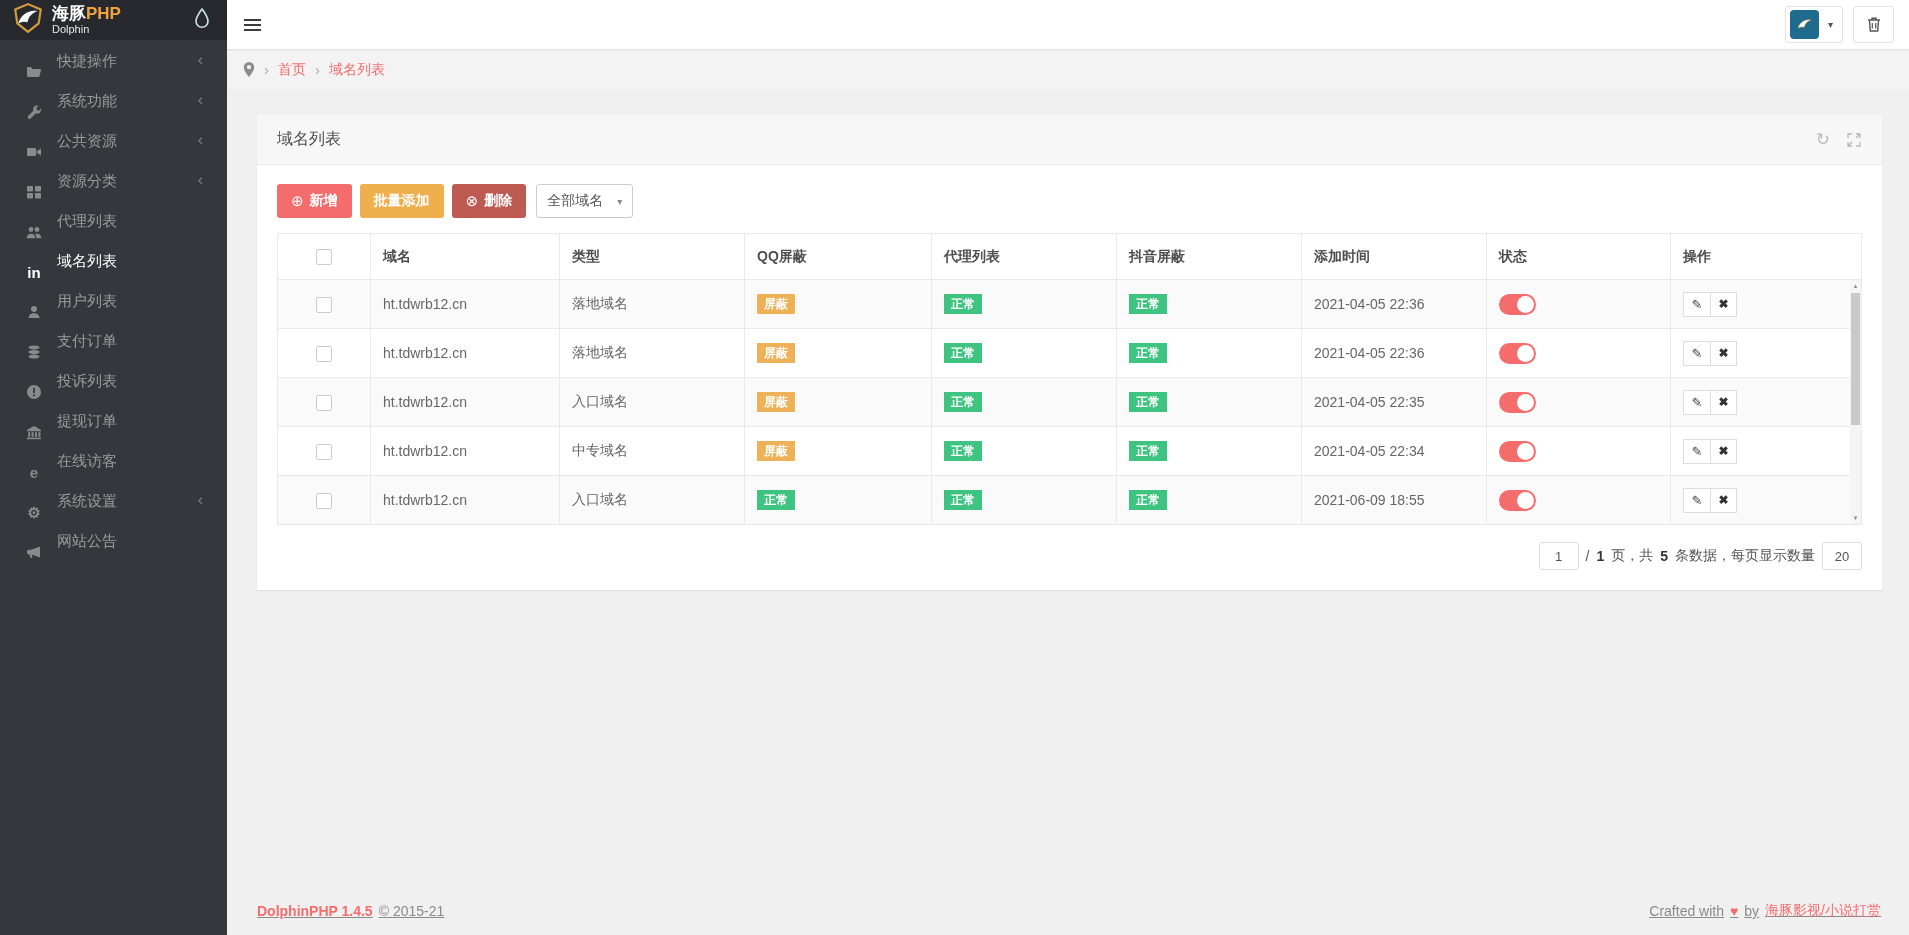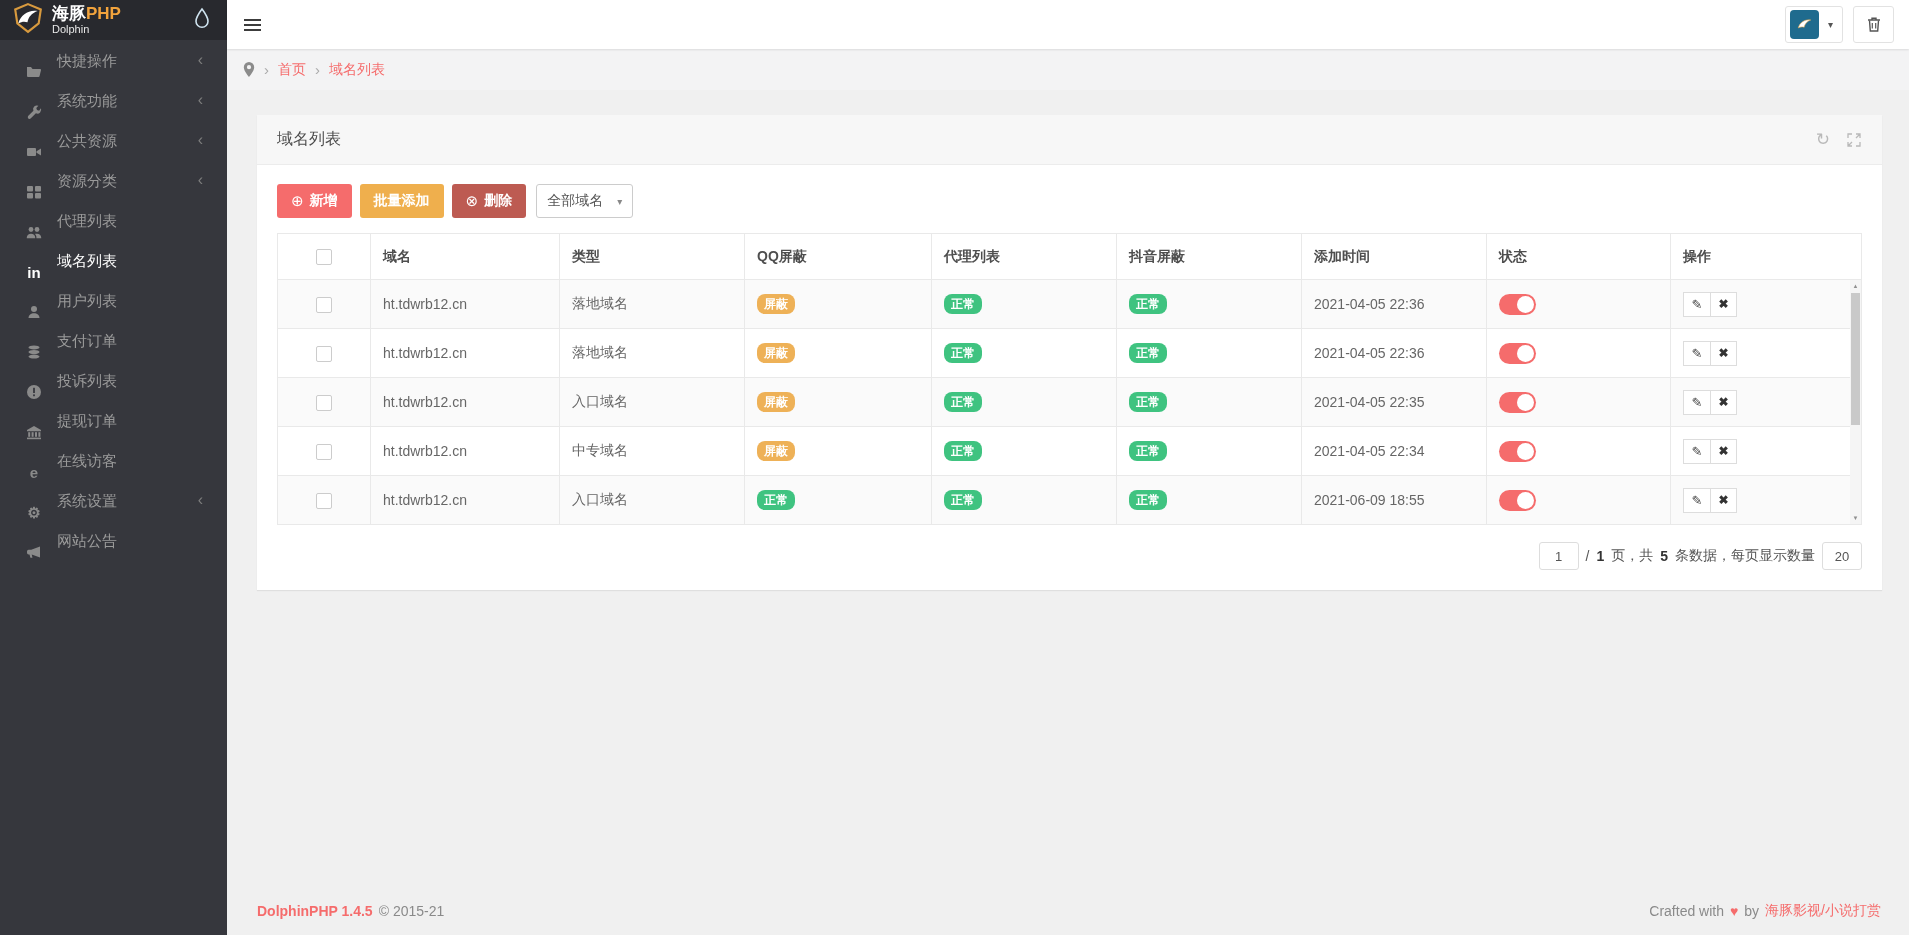--- a/index.html
+++ b/index.html
@@ -57,41 +57,41 @@
   .select-box { height:34px; min-width:97px; border:1px solid #ccc; border-radius:3px; background:#fff; display:inline-flex; align-items:center; justify-content:space-between; padding:0 10px; gap:14px; color:#555; font-size:14px; cursor:pointer; margin-left:2px; }
   .select-box .caret { color:#888; }
   
   .table-wrap { position:relative; }
   table { width:100%; border-collapse:collapse; table-layout:fixed; }
   th, td { border:1px solid #e9e9e9; font-size:14px; color:#666; padding:0 12px; height:49px; background:#fff; }
   th { height:46px; color:#4e4e4e; font-weight:bold; text-align:left; }
   tr.odd td { background:#fafafa; }
   .cell-check { text-align:center; }
   .checkbox { width:16px; height:16px; border:1px solid #ccc; border-radius:2px; background:#fff; display:inline-block; vertical-align:middle; cursor:pointer; }
-  .badge { display:inline-block; padding:4px 7px; border-radius:8px; color:#fff; font-size:12px; font-weight:bold; line-height:1; }
+  .badge { display:inline-block; padding:4px 7px; border-radius:0; color:#fff; font-size:12px; font-weight:bold; line-height:1; }
   .badge.blocked { background:#eeb157; }
   .badge.normal { background:#3fc380; }
   .toggle { width:37px; height:21px; border-radius:11px; background:#ccc; position:relative; display:inline-block; vertical-align:middle; cursor:pointer; }
   .toggle.on { background:#f56c6c; }
   .toggle .knob { position:absolute; right:2px; top:2px; width:17px; height:17px; border-radius:50%; background:#fff; }
   .ops { display:inline-flex; }
   .op-btn { width:27px; height:25px; border:1px solid #ddd; background:#fff; display:inline-flex; align-items:center; justify-content:center; font-size:13px; color:#444; cursor:pointer; }
   .op-btn.edit { border-right:none; }
   .op-btn.del { font-weight:bold; color:#333; font-size:12px; }
   .vscroll { position:absolute; top:47px; bottom:1px; right:1px; width:11px; background:#f5f5f5; }
   .sb-arrow { position:absolute; left:0; width:11px; height:12px; display:flex; align-items:center; justify-content:center; font-size:6px; color:#8f8f8f; cursor:pointer; }
   .sb-up { top:0; }
   .sb-down { bottom:0; }
   .sb-thumb { position:absolute; left:1px; top:13px; width:9px; height:132px; background:#c9c9c9; cursor:pointer; }
   
   .pagi { display:flex; justify-content:flex-end; align-items:center; gap:7px; margin-top:17px; font-size:14px; color:#555; }
   .pg-input { width:40px; height:28px; border:1px solid #ddd; border-radius:3px; text-align:center; font-size:13px; color:#555; font-family:inherit; background:#fff; }
   .pg-strong { font-weight:bold; color:#333; }
   
-  .footer { height:42px; display:flex; align-items:center; justify-content:space-between; padding:0 28px 6px 30px; font-size:14px; color:#8a8a8a; }
+  .footer { height:42px; display:flex; align-items:center; justify-content:space-between; padding:0 28px 6px 30px; font-size:14px; color:#8a8a8a;text-decoration:underline; }
   .f-brand { color:#f56c6c; font-weight:bold; }
   .f-heart { color:#f56c6c; }
   .f-link { color:#f56c6c; text-decoration:none; cursor:pointer; }
   .f-left, .f-right { display:flex; align-items:center; gap:6px; }
 </style>
 </head>
 <body>
 
 <aside class="sidebar">
   <div class="logo-bar">

